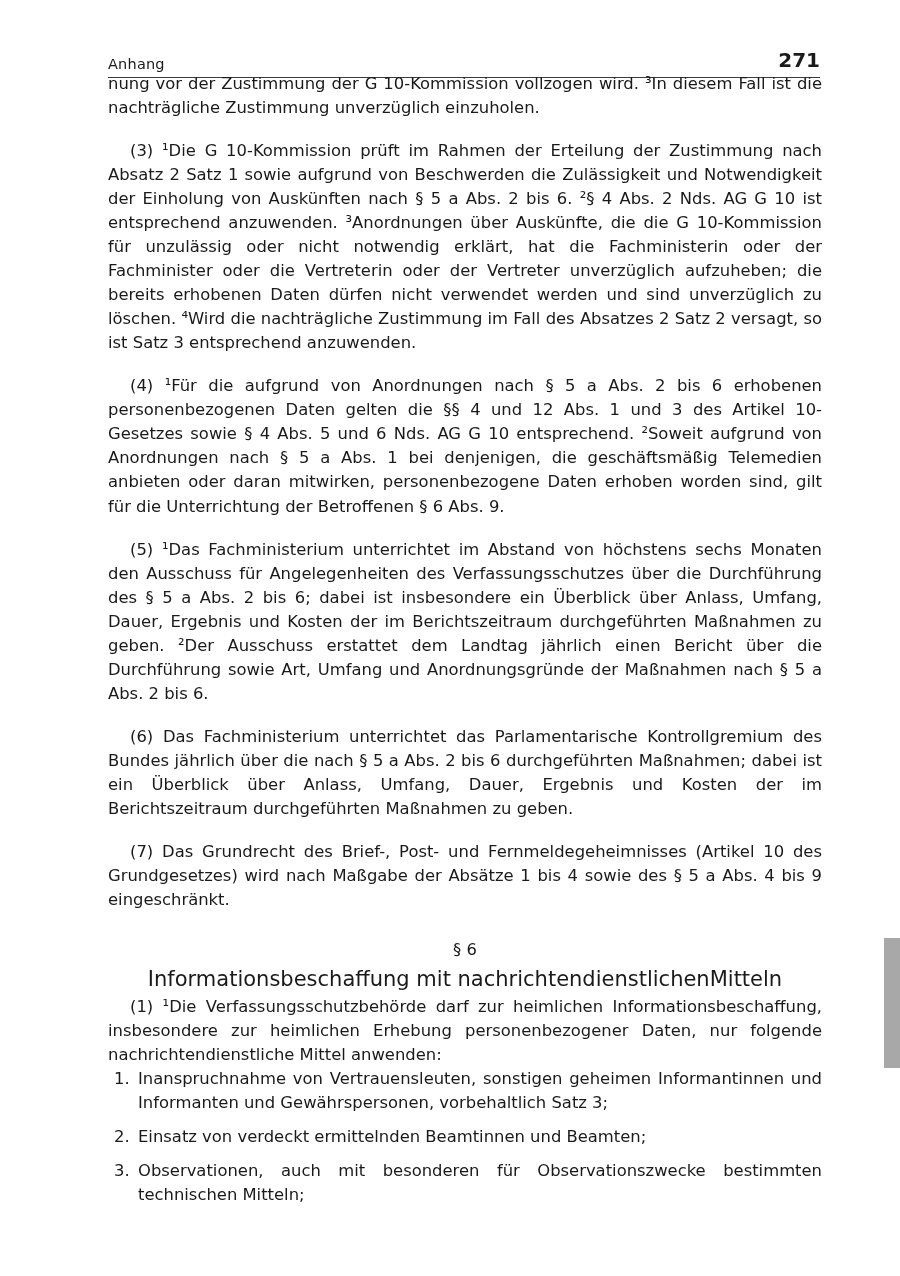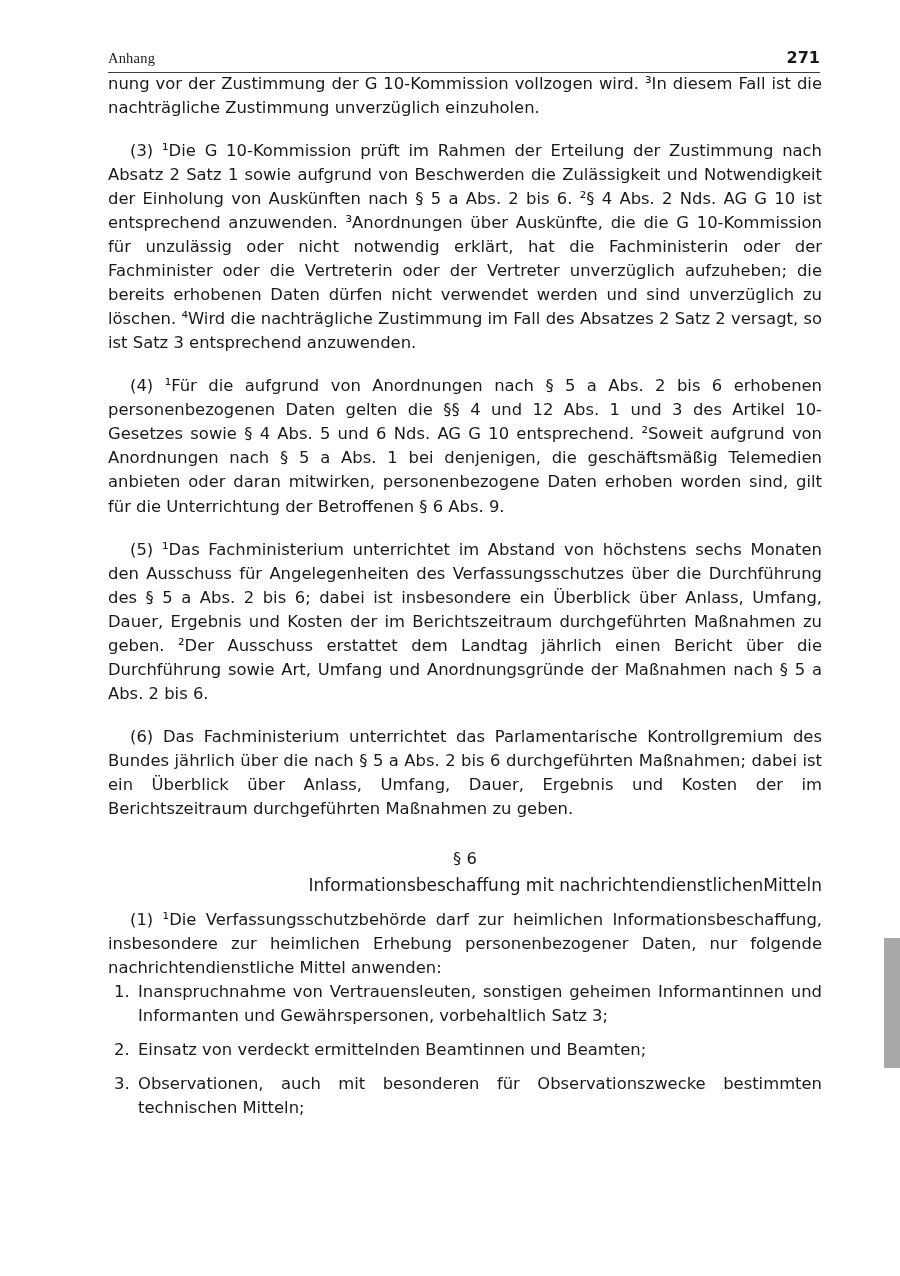--- a/index.html
+++ b/index.html
@@ -29,24 +29,23 @@
     display: flex;
     align-items: flex-end;
     justify-content: space-between;
     font-size: 14.5px;
     color: #1a1a1a;
     padding-bottom: 5px;
     border-bottom: 1.2px solid #3c3c3c;
   }
   .header-title {
     letter-spacing: 0.2px;
-    font-family: Liberation Serif, serif;
   }
   .header-pagenum {
-    font-size: 16px;
+    font-size: 20px;
     font-weight: 600;
   }
   .content {
     position: absolute;
     left: 108px;
     top: 72px;
     width: 714px;
     font-size: 16.4px;
     line-height: 1.465;
     text-align: justify;
@@ -66,23 +65,23 @@
   p.tight {
     margin-bottom: 0;
   }
   .section-head {
     text-align: center;
     margin-top: 26px;
     margin-bottom: 2px;
     font-size: 16.4px;
   }
   .section-title {
-    text-align: right;
-    margin-bottom: 10px;
-    font-size: 17px;
+    text-align: center;
+    margin-bottom: 0;
+    font-size: 21px;
   }
   .numlist {
     list-style: none;
     margin: 0;
     padding: 0;
   }
   .numlist li {
     position: relative;
     padding-left: 30px;
     margin-bottom: 10px;
@@ -117,20 +116,21 @@
     <p class="para">nung vor der Zustimmung der G 10-Kommission vollzogen wird. ³In diesem Fall ist die nachträgliche Zustimmung unverzüglich einzuholen.</p>
 
     <p class="para-indent">(3) ¹Die G 10-Kommission prüft im Rahmen der Erteilung der Zustimmung nach Absatz 2 Satz 1 sowie aufgrund von Beschwerden die Zulässigkeit und Notwendigkeit der Einholung von Auskünften nach § 5 a Abs. 2 bis 6. ²§ 4 Abs. 2 Nds. AG G 10 ist entsprechend anzuwenden. ³Anordnungen über Auskünfte, die die G 10-Kommission für unzulässig oder nicht notwendig erklärt, hat die Fachministerin oder der Fachminister oder die Vertreterin oder der Vertreter unverzüglich aufzuheben; die bereits erhobenen Daten dürfen nicht verwendet werden und sind unverzüglich zu löschen. ⁴Wird die nachträgliche Zustimmung im Fall des Absatzes 2 Satz 2 versagt, so ist Satz 3 entsprechend anzuwenden.</p>
 
     <p class="para-indent">(4) ¹Für die aufgrund von Anordnungen nach § 5 a Abs. 2 bis 6 erhobenen personenbezogenen Daten gelten die §§ 4 und 12 Abs. 1 und 3 des Artikel 10-Gesetzes sowie § 4 Abs. 5 und 6 Nds. AG G 10 entsprechend. ²Soweit aufgrund von Anordnungen nach § 5 a Abs. 1 bei denjenigen, die geschäftsmäßig Telemedien anbieten oder daran mitwirken, personenbezogene Daten erhoben worden sind, gilt für die Unterrichtung der Betroffenen § 6 Abs. 9.</p>
 
     <p class="para-indent">(5) ¹Das Fachministerium unterrichtet im Abstand von höchstens sechs Monaten den Ausschuss für Angelegenheiten des Verfassungsschutzes über die Durchführung des § 5 a Abs. 2 bis 6; dabei ist insbesondere ein Überblick über Anlass, Umfang, Dauer, Ergebnis und Kosten der im Berichtszeitraum durchgeführten Maßnahmen zu geben. ²Der Ausschuss erstattet dem Landtag jährlich einen Bericht über die Durchführung sowie Art, Umfang und Anordnungsgründe der Maßnahmen nach § 5 a Abs. 2 bis 6.</p>
 
     <p class="para-indent">(6) Das Fachministerium unterrichtet das Parlamentarische Kontrollgremium des Bundes jährlich über die nach § 5 a Abs. 2 bis 6 durchgeführten Maßnahmen; dabei ist ein Überblick über Anlass, Umfang, Dauer, Ergebnis und Kosten der im Berichtszeitraum durchgeführten Maßnahmen zu geben.</p>
 
+    <p class="para-indent">(7) Das Grundrecht des Brief-, Post- und Fernmeldegeheimnisses (Artikel 10 des Grundgesetzes) wird nach Maßgabe der Absätze 1 bis 4 sowie des § 5 a Abs. 4 bis 9 eingeschränkt.</p>
 
     <p class="section-head">§ 6</p>
     <p class="section-title">Informationsbeschaffung mit nachrichtendienstlichenMitteln</p>
 
     <p class="para-indent tight" style="text-indent:22px;">(1) ¹Die Verfassungsschutzbehörde darf zur heimlichen Informationsbeschaffung, insbesondere zur heimlichen Erhebung personenbezogener Daten, nur folgende nachrichtendienstliche Mittel anwenden:</p>
 
     <ol class="numlist">
       <li>
         <span class="marker">1.</span>
         <span>Inanspruchnahme von Vertrauensleuten, sonstigen geheimen Informantinnen und Informanten und Gewährspersonen, vorbehaltlich Satz 3;</span>

